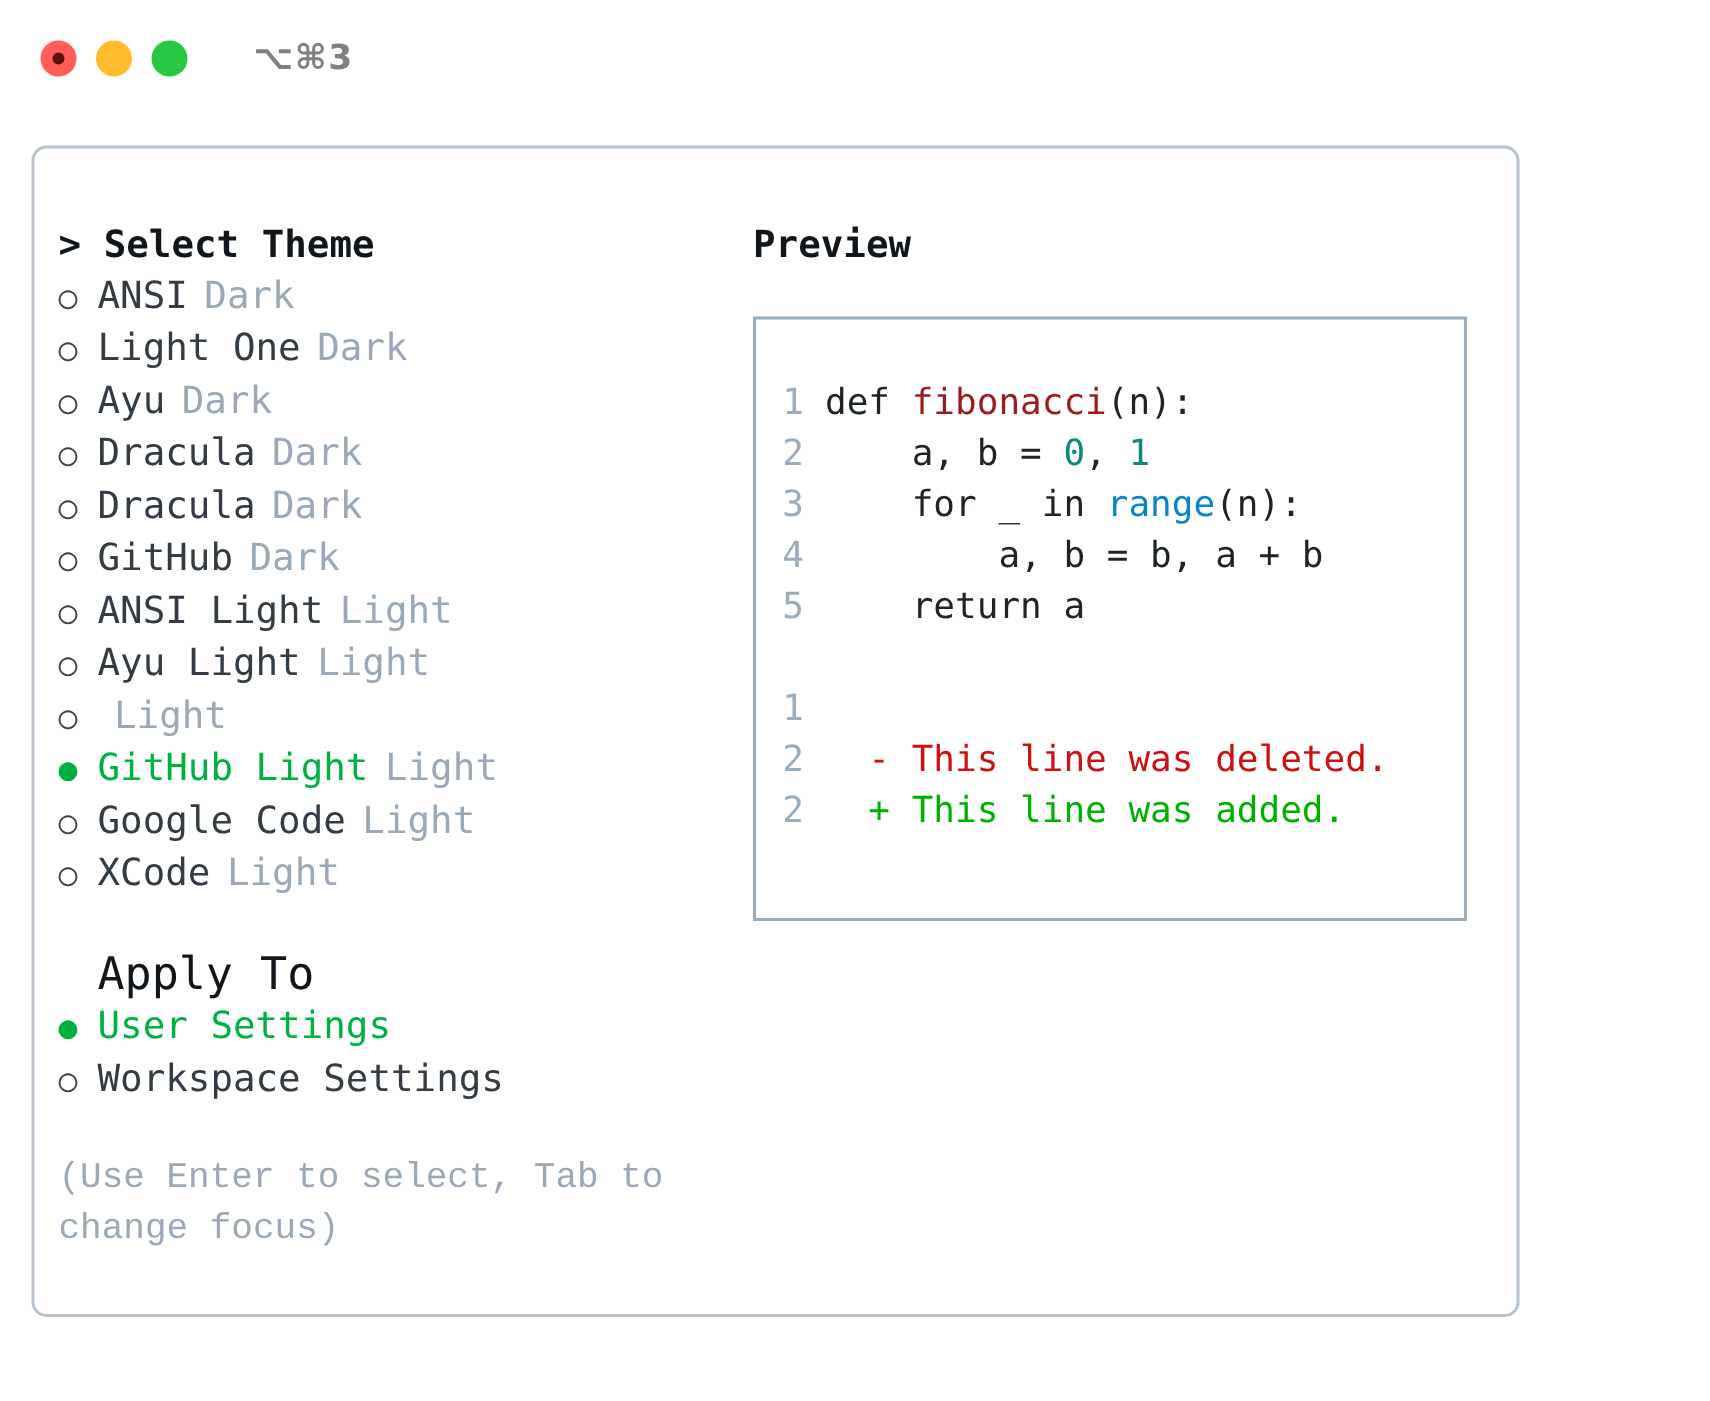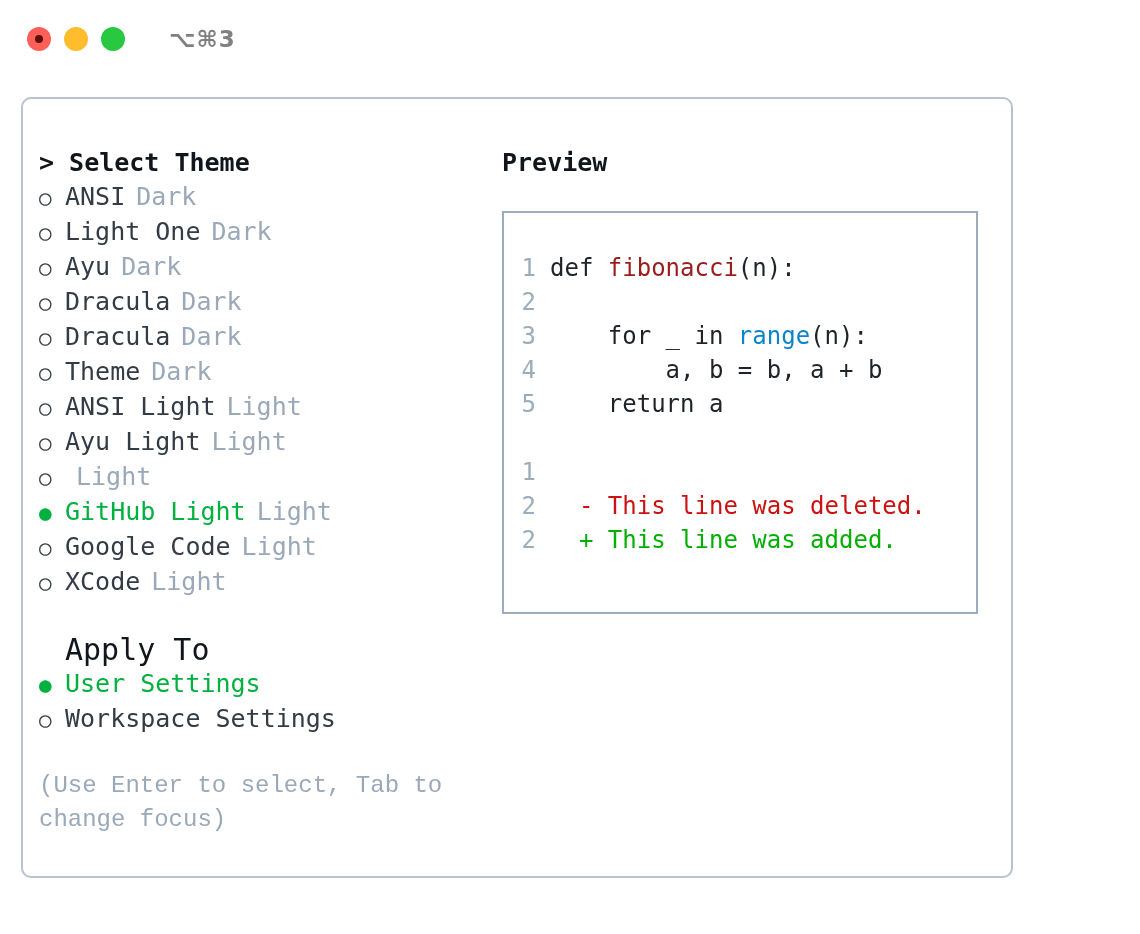--- a/index.html
+++ b/index.html
@@ -207,21 +207,21 @@
     <div class="columns">
 
       <div class="left-col">
         <div class="list-header">&gt; Select Theme</div>
         <div id="theme-list">
             <div class="opt-row"><span class="opt-marker">○</span><span class="opt-label">ANSI</span><span class="opt-kind">Dark</span></div>
             <div class="opt-row"><span class="opt-marker">○</span><span class="opt-label">Light One</span><span class="opt-kind">Dark</span></div>
             <div class="opt-row"><span class="opt-marker">○</span><span class="opt-label">Ayu</span><span class="opt-kind">Dark</span></div>
             <div class="opt-row"><span class="opt-marker">○</span><span class="opt-label">Dracula</span><span class="opt-kind">Dark</span></div>
             <div class="opt-row"><span class="opt-marker">○</span><span class="opt-label">Dracula</span><span class="opt-kind">Dark</span></div>
-            <div class="opt-row"><span class="opt-marker">○</span><span class="opt-label">Theme</span><span class="opt-kind">Dark</span></div>
+            <div class="opt-row"><span class="opt-marker">○</span><span class="opt-label">GitHub</span><span class="opt-kind">Dark</span></div>
             <div class="opt-row"><span class="opt-marker">○</span><span class="opt-label">ANSI Light</span><span class="opt-kind">Light</span></div>
             <div class="opt-row"><span class="opt-marker">○</span><span class="opt-label">Ayu Light</span><span class="opt-kind">Light</span></div>
             <div class="opt-row"><span class="opt-marker">○</span><span class="opt-kind">Light</span></div>
             <div class="opt-row selected"><span class="opt-marker">●</span><span class="opt-label">GitHub Light</span><span class="opt-kind">Light</span></div>
             <div class="opt-row"><span class="opt-marker">○</span><span class="opt-label">Google Code</span><span class="opt-kind">Light</span></div>
             <div class="opt-row"><span class="opt-marker">○</span><span class="opt-label">XCode</span><span class="opt-kind">Light</span></div>
           </div>
 
         <div class="section-gap"></div>
 
@@ -232,21 +232,21 @@
           </div>
 
         <div class="hint">(Use Enter to select, Tab to change focus)</div>
       </div>
 
       <div class="right-col">
         <div class="preview-header">Preview</div>
         <div class="preview-box">
           <div id="code-block">
               <div class="code-line"><span class="ln">1</span><span><span class="code-text">def </span><span class="tok-fn">fibonacci</span><span class="code-text">(n):</span></span></div>
-              <div class="code-line"><span class="ln">2</span></div>
+              <div class="code-line"><span class="ln">2</span><span><span class="code-text">    a, b = </span><span class="tok-num">0</span><span class="code-text">, </span><span class="tok-num">1</span></span></div>
               <div class="code-line"><span class="ln">3</span><span><span class="code-text">    for _ in </span><span class="tok-call">range</span><span class="code-text">(n):</span></span></div>
               <div class="code-line"><span class="ln">4</span><span><span class="code-text">        a, b = b, a + b</span></span></div>
               <div class="code-line"><span class="ln">5</span><span><span class="code-text">    return a</span></span></div>
             </div>
           <div class="blank-line"></div>
           <div id="diff-block">
               <div class="code-line"><span class="ln">1</span></div>
               <div class="code-line"><span class="ln">2</span><span class="tok-del">  - This line was deleted.</span></div>
               <div class="code-line"><span class="ln">2</span><span class="tok-add">  + This line was added.</span></div>
             </div>

